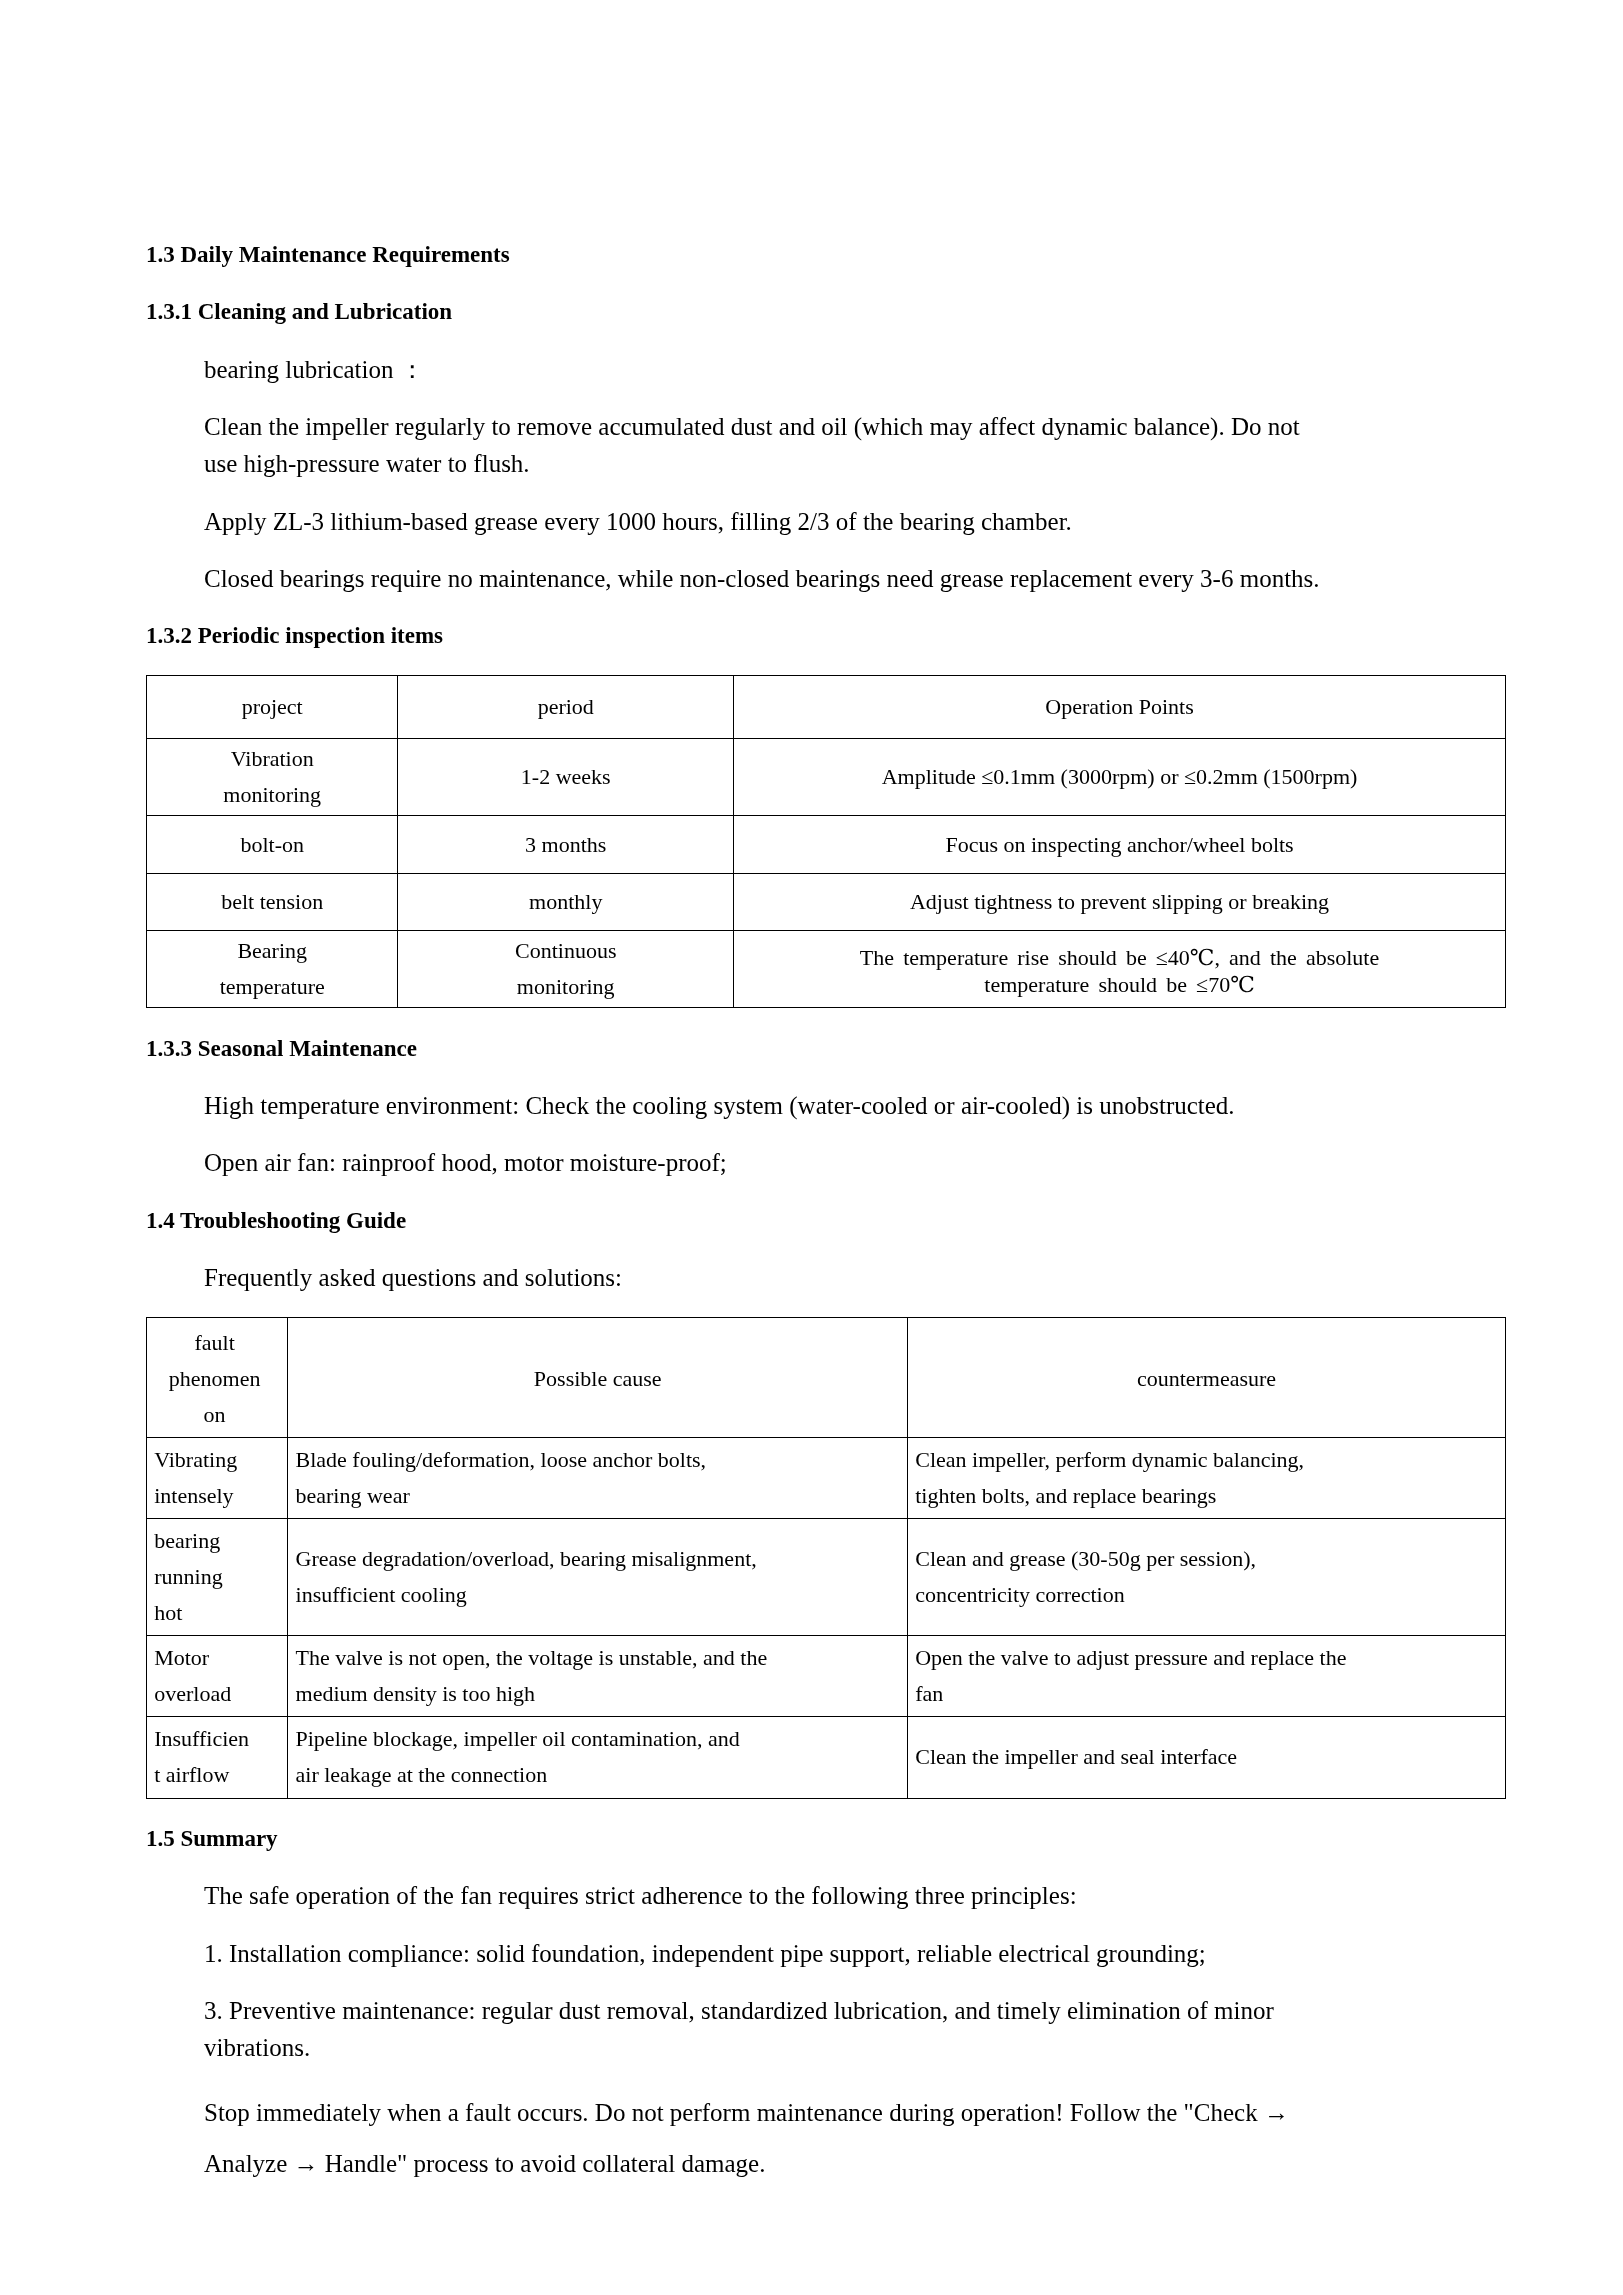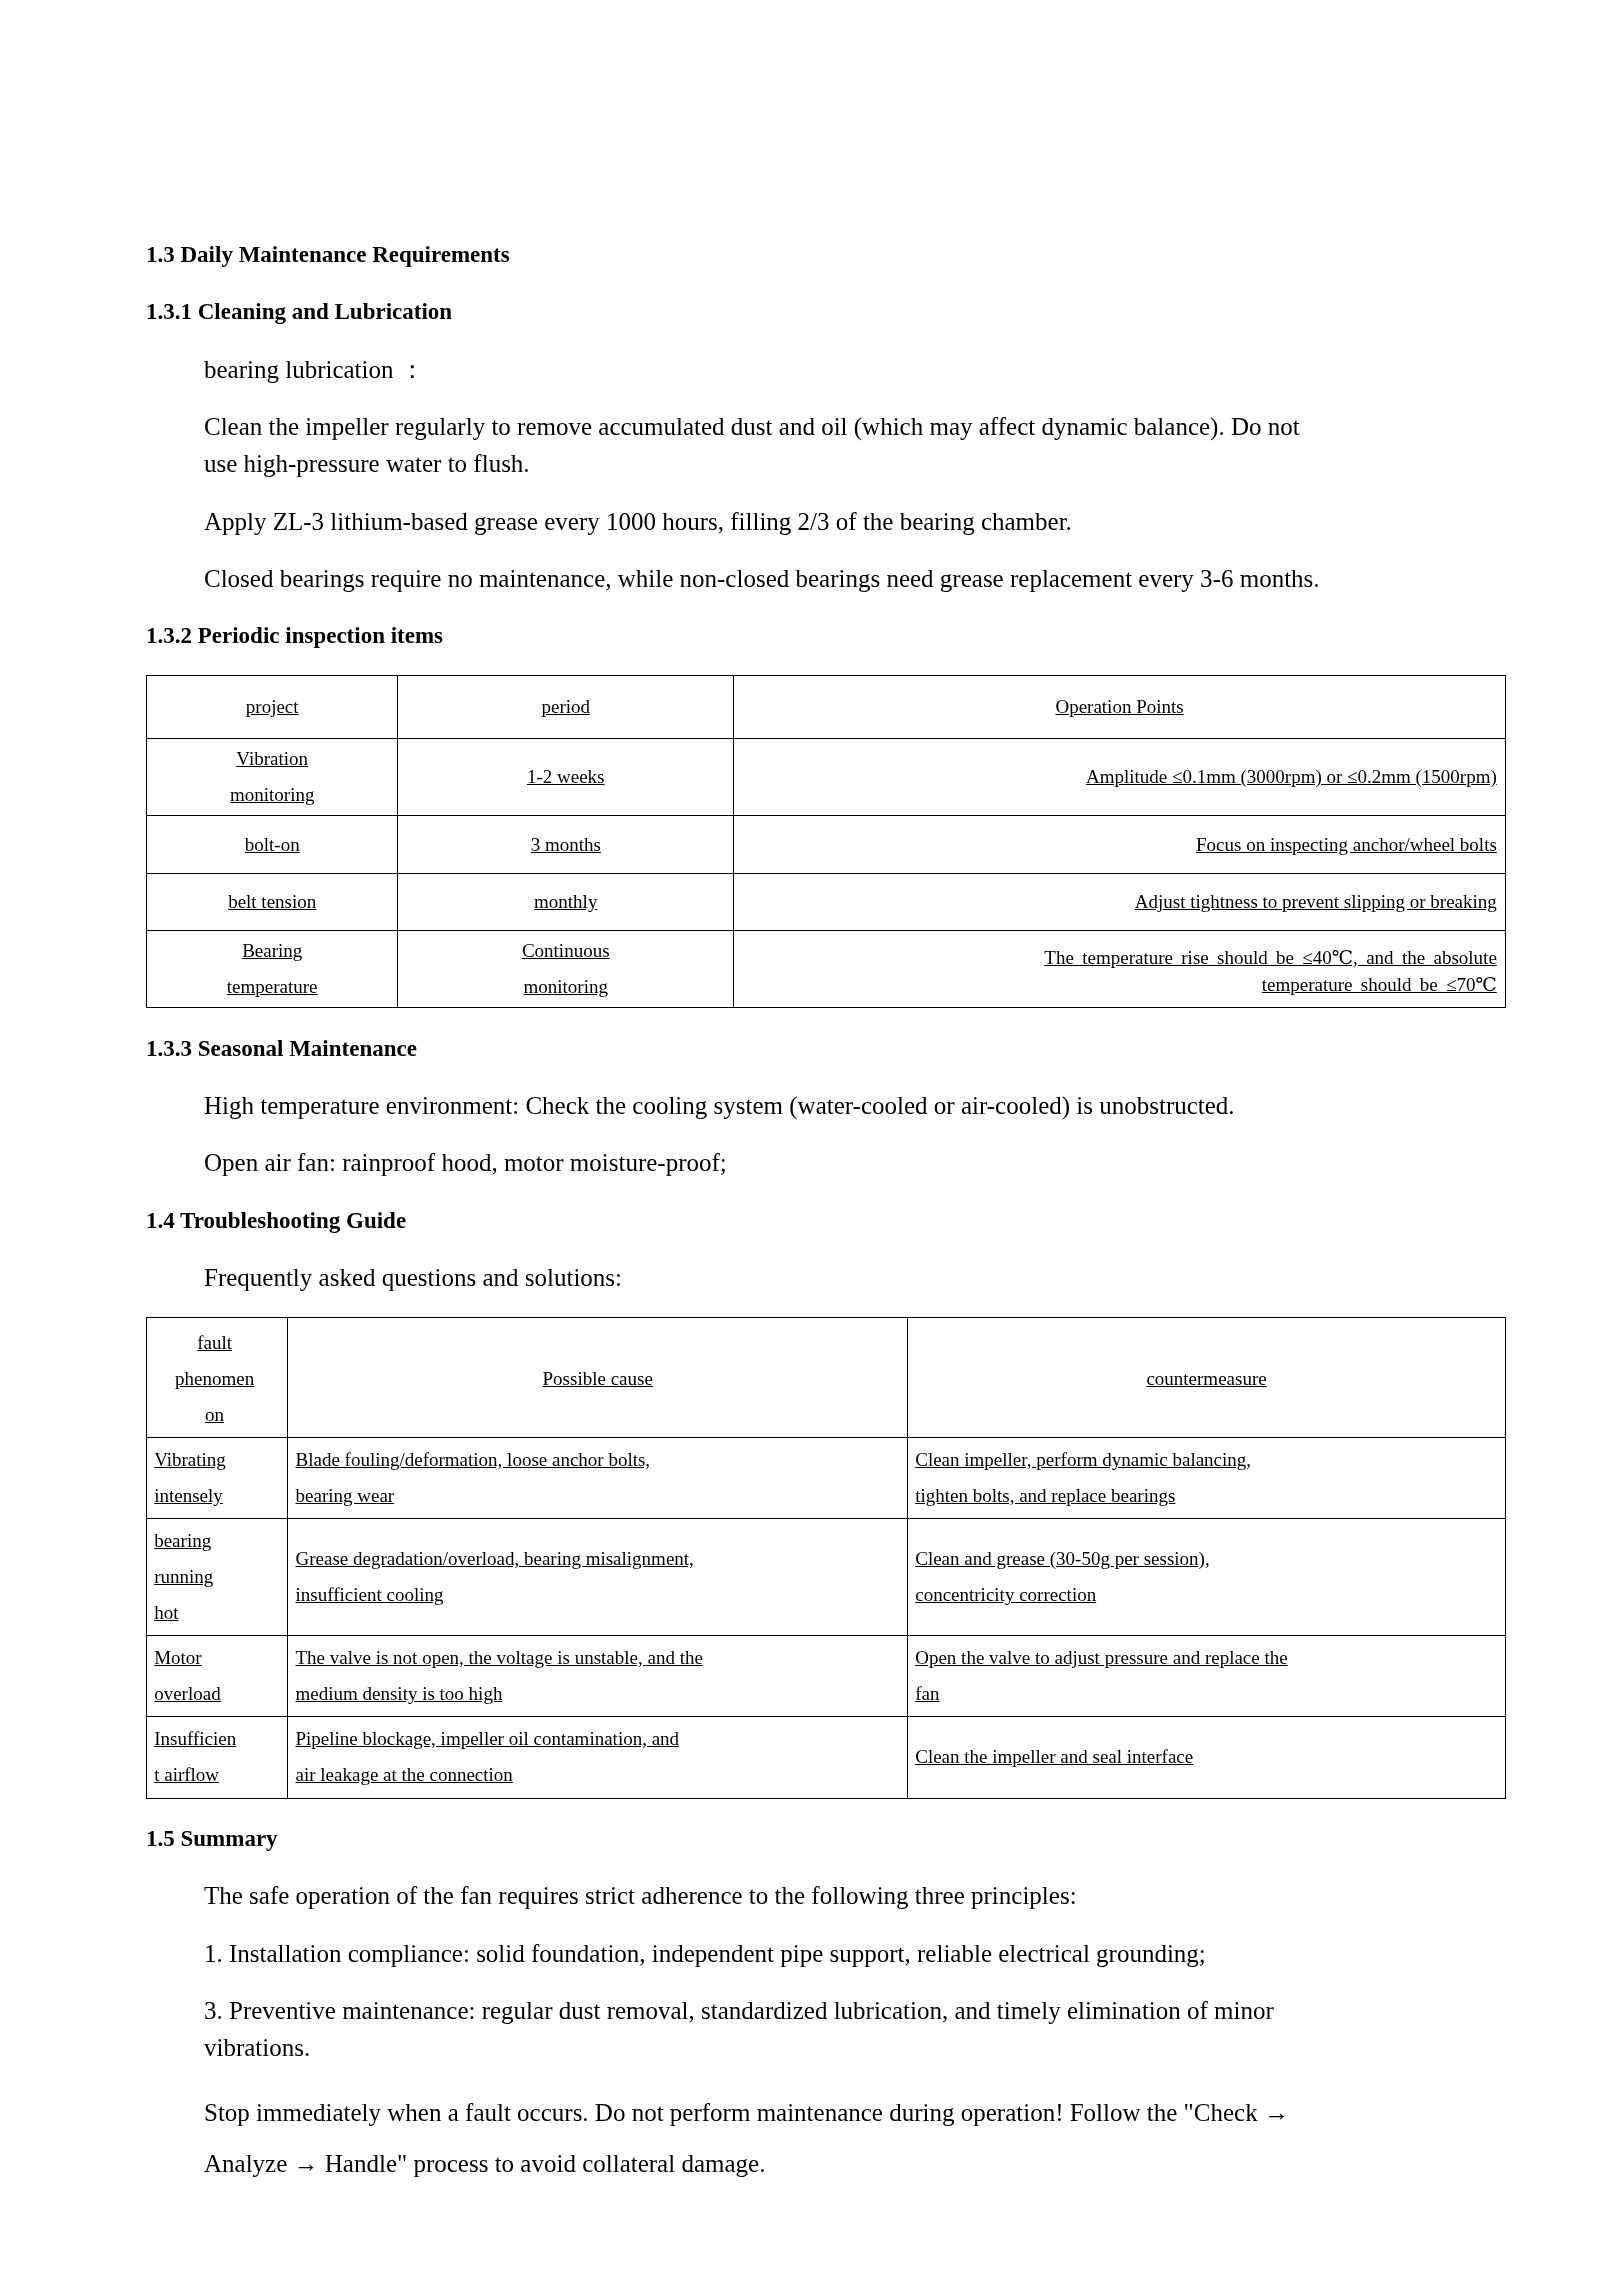--- a/index.html
+++ b/index.html
@@ -17,37 +17,36 @@
   }
   .hd.first { margin-top:0; }
   .para {
     margin:20.4px 31px 20.4px 58px;
     white-space:pre-line;
   }
   table.tbl {
     width:100%;
     border-collapse:collapse;
     margin:4.1px 0 21.5px 0;
-    font-size:19px; line-height:36px;
+    font-size:22px; line-height:36px;
     table-layout:fixed;
-    text-decoration:underline;
   }
   table.tbl, table.tbl th, table.tbl td { border:1px solid #000; }
   table.tbl { border-width:1.5px; }
   table.tbl th, table.tbl td {
     border-top-width:1.5px; border-bottom-width:1.5px;
     vertical-align:middle;
     white-space:pre-line;
     overflow-wrap:break-word;
     font-weight:400;
   }
   
   .t1 th { text-align:center; padding:13.3px 5.1px; }
   .t1 td.cc { text-align:center; padding:2px 5.1px; }
-  .t1 td.cl { text-align:right;  padding:2px 8.2px; }
+  .t1 td.cl { text-align:center;  padding:2px 8.2px; }
   .t1 tr.rshort td { padding-top:10.2px; padding-bottom:10.2px; }
   .t1 td.temps { line-height:27px; word-spacing:3.6px; padding-top:4.1px; padding-bottom:0; }
   
   .t2 th { vertical-align:top; padding:7.2px 6.1px 4.1px 6.1px; text-align:center; }
   .t2 th.fl { text-align:center; padding-left:1px; }
   .t2 td { text-align:left; padding:4.1px 7.2px; }
 </style>
 </head>
 <body>
 

